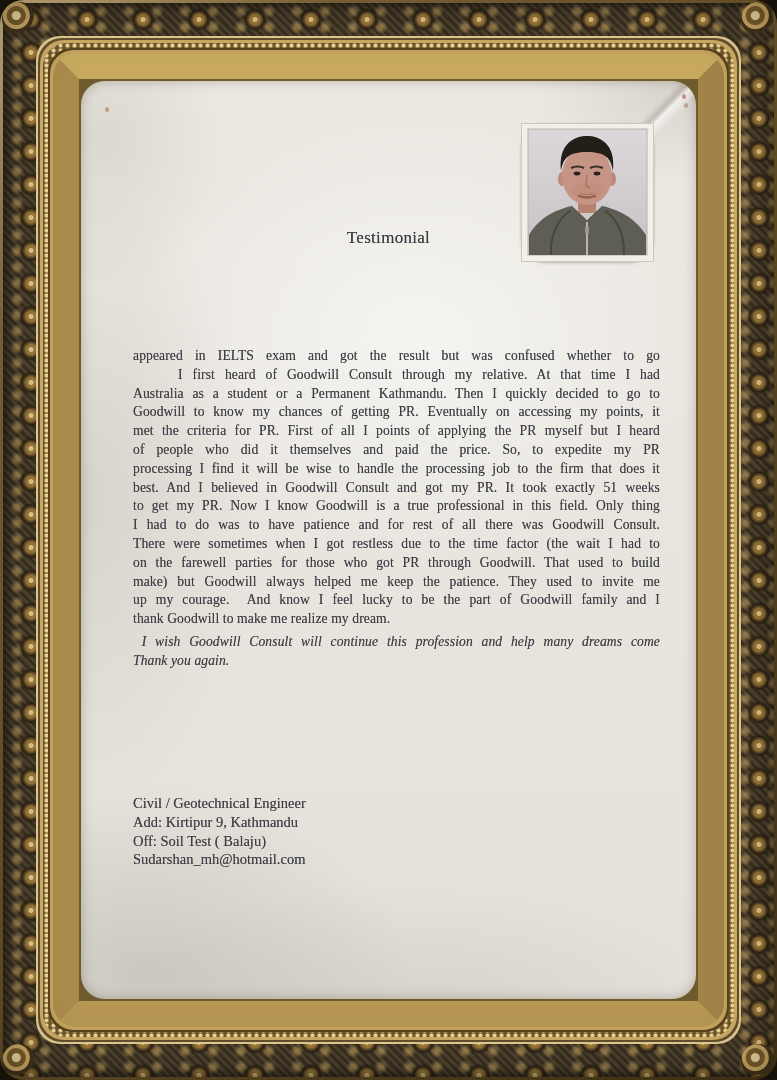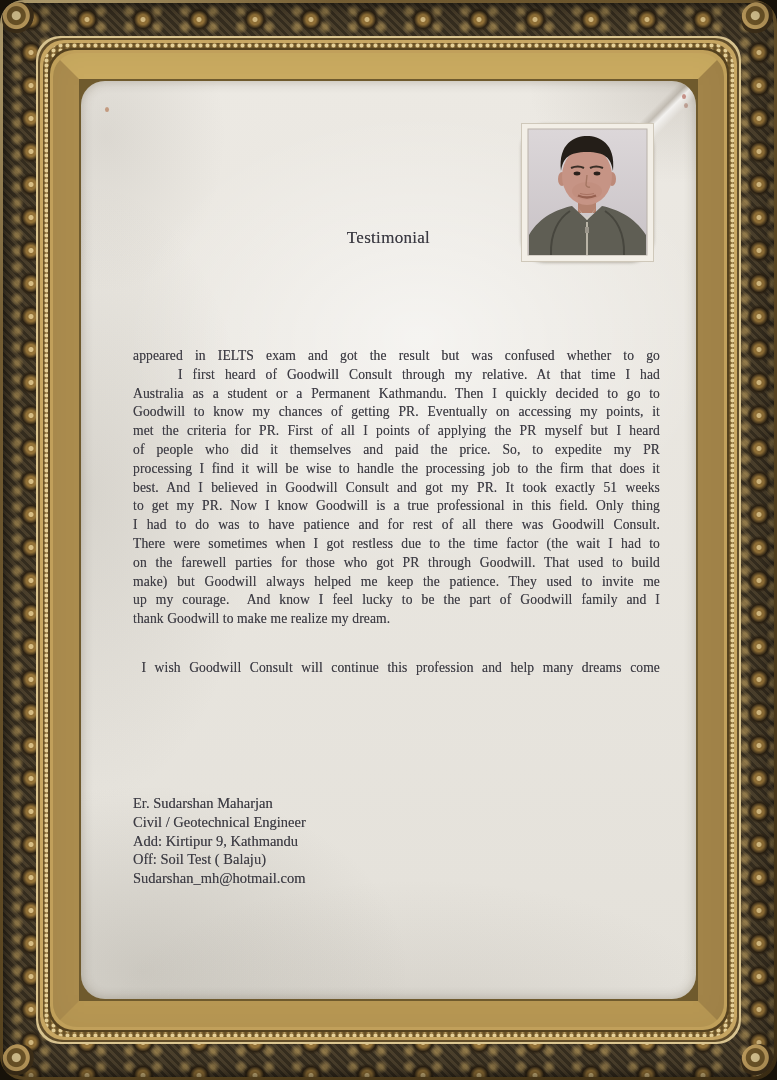--- a/index.html
+++ b/index.html
@@ -49,21 +49,21 @@
   .speck.s3{right:8px;top:22px;background:rgba(150,90,70,.45);}
 
   
   .title{left:0;top:147px;width:100%;text-align:center;font-size:17px;
     letter-spacing:.3px;color:#3c3b43;text-shadow:0 0 .5px rgba(60,59,68,.65);}
   .photo{left:440px;top:42px;width:133px;height:139px;
     box-shadow:0 1px 3px rgba(90,80,60,.35);}
   .photo svg{display:block;width:100%;height:100%;}
   .bodytext{left:52px;top:266px;width:527px;font-size:13.6px;line-height:18.8px;
     color:#3e3d45;text-shadow:0 0 .5px rgba(62,61,69,.6);letter-spacing:.1px;}
-  .para2{margin-top:30px;}
+  .para2{margin-top:4px;font-style:italic;}
   .line{white-space:pre-wrap;min-height:18.8px;}
   .line.fill{text-align:justify;text-align-last:justify;}
   .line.indent{text-indent:45px;}
   .signature{left:52px;top:713px;width:420px;font-size:14.5px;line-height:18.6px;
     color:#3e3d45;text-shadow:0 0 .5px rgba(62,61,69,.6);}
 </style>
 </head>
 <body>
 
 <div id="stage">
@@ -138,25 +138,25 @@
           <div class="line fill">to get my PR. Now I know Goodwill is a true professional in this field. Only thing</div>
           <div class="line fill">I had to do was to have patience and for rest of all there was Goodwill Consult.</div>
           <div class="line fill">There were sometimes when I got restless due to the time factor (the wait I had to</div>
           <div class="line fill">on the farewell parties for those who got PR through Goodwill. That used to build</div>
           <div class="line fill">make) but Goodwill always helped me keep the patience. They used to invite me</div>
           <div class="line fill">up my courage.  And know I feel lucky to be the part of Goodwill family and I</div>
           <div class="line">thank Goodwill to make me realize my dream.</div>
         </div>
       <div class="para2">
           <div class="line fill"> I wish Goodwill Consult will continue this profession and help many dreams come</div>
+          <div class="line">Thank you again.</div>
         </div>
     </div>
 
     <div class="abs signature">
-        <div class="line">Er. Sudarshan Maharjan</div>
         <div class="line">Civil / Geotechnical Engineer</div>
         <div class="line">Add: Kirtipur 9, Kathmandu</div>
         <div class="line">Off: Soil Test ( Balaju)</div>
         <div class="line">Sudarshan_mh@hotmail.com</div>
       </div>
   </div>
 
   <div class="abs f-vignette"></div>
 </div>
 

